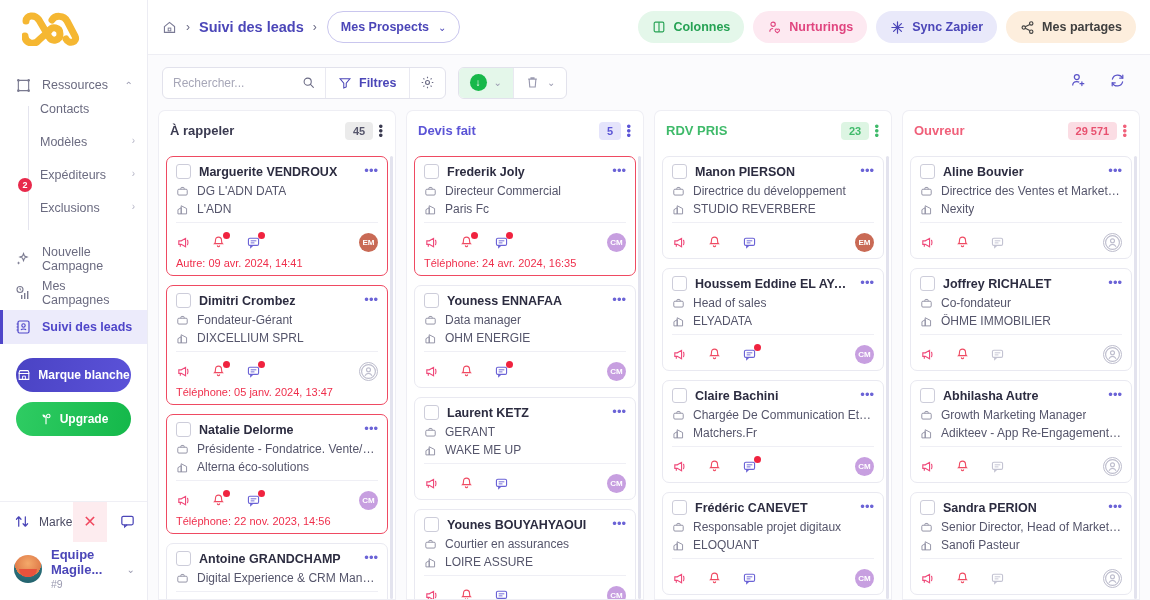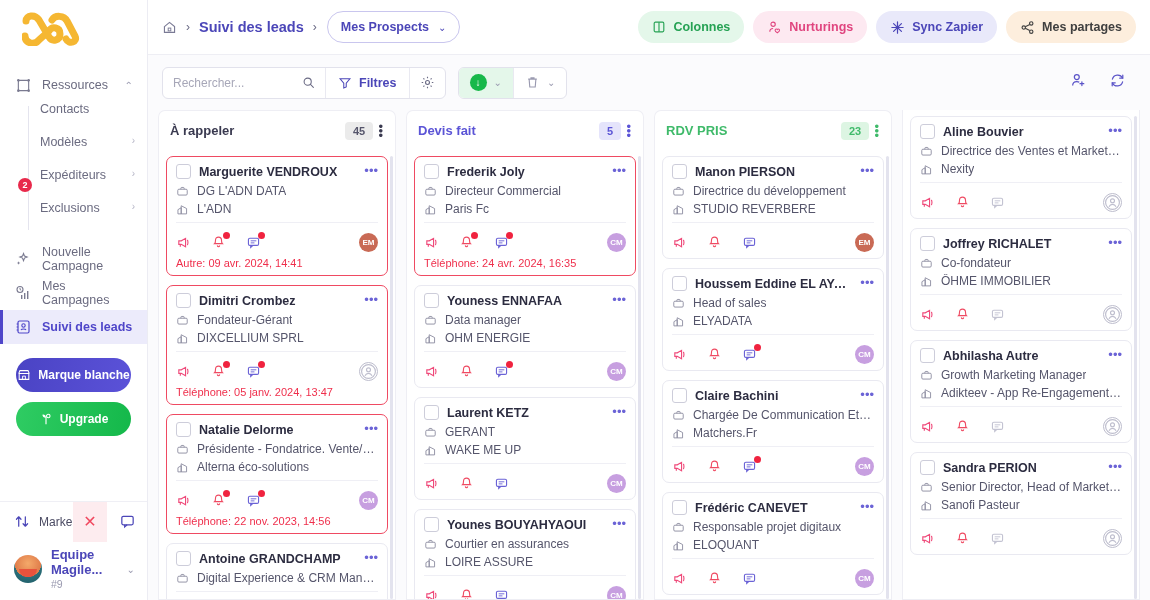--- a/index.html
+++ b/index.html
@@ -1075,20 +1075,25 @@
                   </svg>
                 </span>
           <span class="av av-cm">CM</span>
         </div>
 
       </div>
       <div class="col-scroll"></div>
     </div>
         </div>
         <div class="col">
+    <div class="col-head">
+      <span class="col-title" style="color:#f0607a">Ouvreur</span>
+      <span class="col-count" style="background:#fbdde4;color:#e8516f">29 571</span>
+      <span class="col-dots" style="color:#f0607a">•••</span>
+    </div>
     <div class="col-body">
 
       <div class="card ">
         <div class="card-top">
           <span class="cb"></span>
           <span class="card-name">Aline Bouvier</span>
           <span class="card-dots">•••</span>
         </div>
         <div class="meta">
           <span class="mico">

